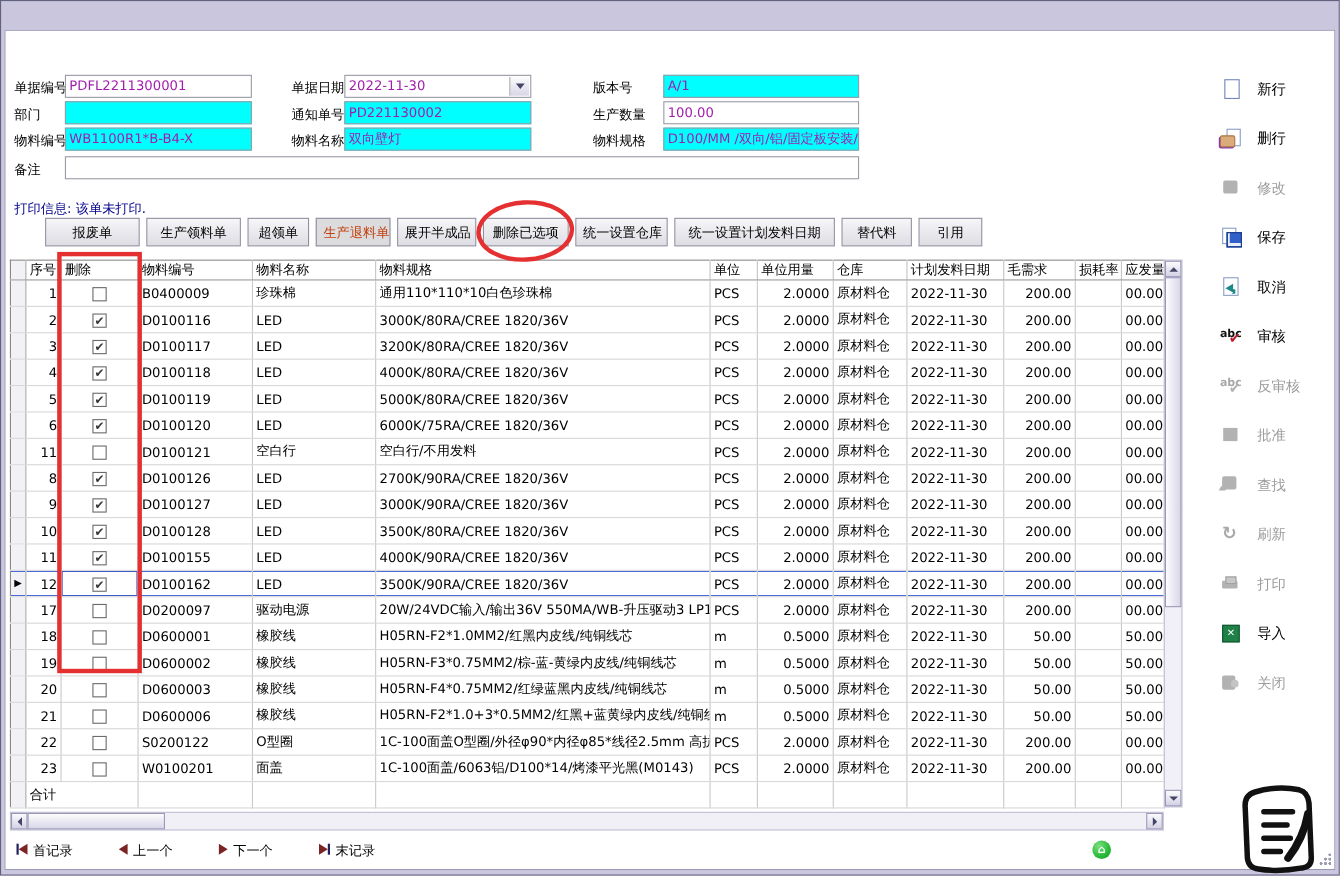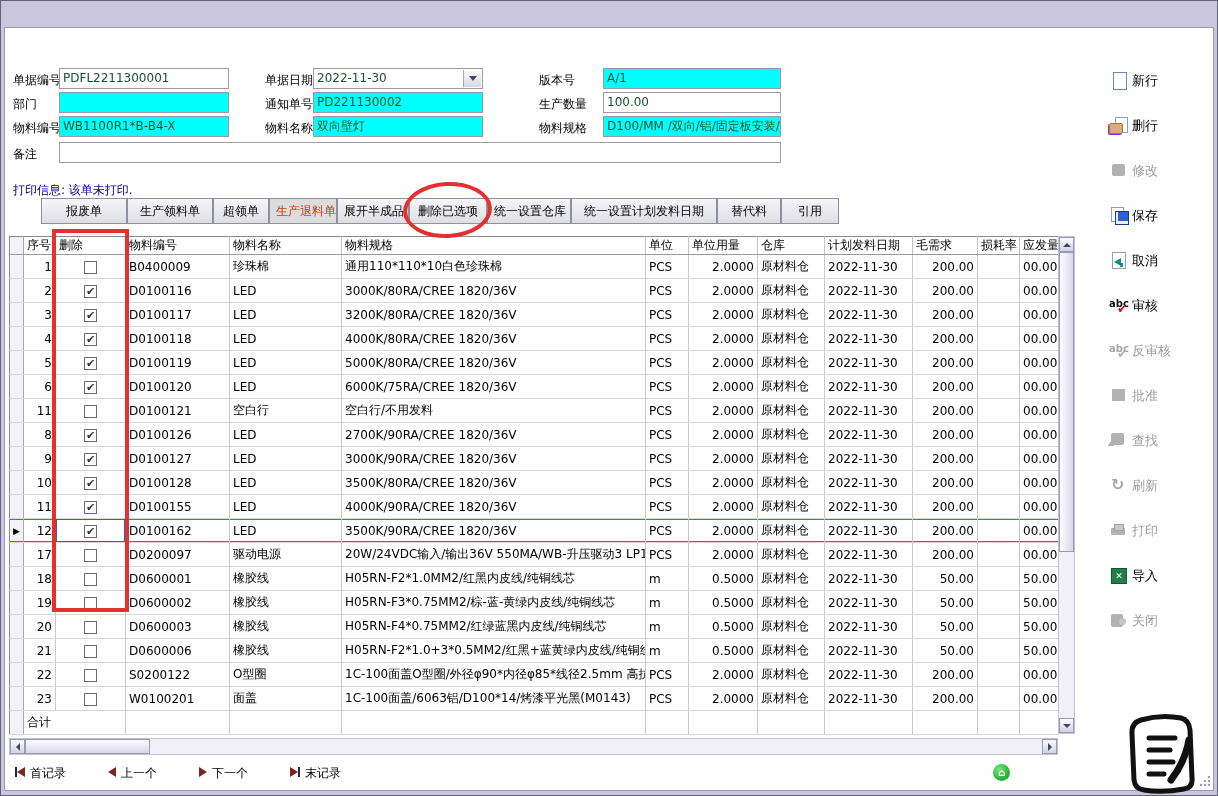--- a/index.html
+++ b/index.html
@@ -18,29 +18,29 @@
     font-size:10px;color:#3a3a55;box-sizing:border-box;}
   .winbtn .bar{width:8px;height:3px;background:#3c3c5a;margin-top:8px;}
   .winbtn .box{width:9px;height:8px;border:2px solid #3c3c5a;box-sizing:border-box;}
   #close-btn{background:linear-gradient(#f6b8b0,#e05a4a 45%,#c23a2c);border-color:#9a3a30;color:#fff;font-weight:bold;font-size:12px;}
   
   #client{position:absolute;left:3px;top:26px;right:3px;bottom:4px;background:#ffffff;border:1px solid #9a98b8;box-sizing:border-box;}
   
   #form-area{position:absolute;left:0;top:40px;width:800px;height:130px;font-size:12px;}
   .flabel{position:absolute;top:4px;color:#000;}
   .ffield{position:absolute;height:21px;border:1px solid #9a9aa6;box-sizing:border-box;
-    font-size:12px;line-height:19px;padding:0 3px;white-space:nowrap;overflow:hidden;background:#fff;color:#14532d;}
+    font-size:12px;line-height:19px;padding:0 3px;white-space:nowrap;overflow:hidden;background:#fff;color:#a21caf;}
   .f-cyan{background:#00ffff;}
   .drop-btn{position:absolute;right:1px;top:1px;width:17px;height:17px;
     background:linear-gradient(#fbfbfd,#d8d6e6);border-left:1px solid #aaa;display:flex;align-items:center;justify-content:center;}
   .drop-btn::after{content:"";border-left:4px solid transparent;border-right:4px solid transparent;border-top:5px solid #44446a;}
   
   #print-info{position:absolute;left:8px;top:154px;font-size:12px;color:#00008b;}
   
-  #tab-bar{position:absolute;left:36px;top:170px;height:14px;display:flex;gap:0;overflow:visible;}
+  #tab-bar{position:absolute;left:36px;top:170px;height:14px;display:flex;gap:6px;overflow:visible;}
   .tab-wrap{position:relative;display:inline-block;height:26px;}
   .tab-btn{height:26px;border:1px solid #8f8f9f;background:linear-gradient(#f6f6f8,#dddde4);
     font-size:12px;color:#000;padding:0 6px;box-sizing:border-box;white-space:nowrap;font-family:inherit;}
   .tab-btn.disabled{color:#c2410c;background:#dcdcdf;}
   .red-ellipse{position:absolute;left:-6px;right:-5px;top:-16px;height:48px;border:4px solid #e43030;
     border-radius:50%;pointer-events:none;z-index:6;transform:rotate(-3deg);}
   
   #grid{position:absolute;left:4px;top:208px;width:1049px;border-collapse:collapse;table-layout:fixed;
     font-size:12px;border:1px solid #8a8a8a;background:#fff;}
   #grid th{height:16px;font-weight:normal;border-right:1px solid #c4c4c4;border-bottom:1px solid #9a9a9a;
@@ -74,21 +74,21 @@
   #red-rect{position:absolute;left:47px;top:201px;width:77px;height:383px;border:4px solid #e43030;
     pointer-events:none;z-index:6;box-sizing:border-box;}
   
   #bottom-nav{position:absolute;left:10px;top:734px;height:22px;display:flex;gap:42px;align-items:center;font-size:12px;}
   .nav-item{display:flex;align-items:center;gap:5px;color:#000;}
   .tri{display:inline-block;width:0;height:0;border-top:5px solid transparent;border-bottom:5px solid transparent;}
   .tri-l{border-right:8px solid #7c2424;} .tri-r{border-left:8px solid #7c2424;}
   .nbar{display:inline-block;width:2px;height:10px;background:#20205e;}
   
   #sidebar{position:absolute;right:8px;top:30px;width:118px;}
-  .sb-item{height:45px;display:flex;align-items:center;gap:3px;padding-left:22px;box-sizing:border-box;font-size:13px;color:#000;cursor:default;}
+  .sb-item{height:45px;display:flex;align-items:center;gap:14px;padding-left:22px;box-sizing:border-box;font-size:13px;color:#000;cursor:default;}
   .sb-item.disabled{color:#9c9c9c;}
   .sb-icon{width:20px;height:18px;position:relative;flex:0 0 auto;}
   .icon-new-row::before{content:"";position:absolute;left:4px;top:0;width:12px;height:16px;background:#fff;border:1px solid #6e86b8;}
   .icon-delete-row::before{content:"";position:absolute;left:6px;top:0;width:11px;height:14px;background:#fff;border:1px solid #8a9ec4;}
   .icon-delete-row::after{content:"";position:absolute;left:0px;top:6px;width:12px;height:9px;background:#dcab7c;border:1px solid #a87848;border-radius:2px;box-shadow:-1px 1px 0 #8a34b8;}
   .icon-modify::before{content:"";position:absolute;left:3px;top:2px;width:13px;height:12px;background:#b2b2b2;border-radius:2px;}
   .icon-save::before{content:"";position:absolute;left:2px;top:0;width:11px;height:13px;background:#fff;border:1px solid #8a9ec4;}
   .icon-save::after{content:"";position:absolute;left:6px;top:4px;width:12px;height:12px;background:#3060c8;border:1px solid #1a3a88;box-shadow:inset 2px -3px 0 #e8edf8;}
   .icon-cancel::before{content:"";position:absolute;left:3px;top:0;width:12px;height:15px;background:#fff;border:1px solid #8a9ec4;}
   .icon-cancel::after{content:"";position:absolute;left:5px;top:6px;width:0;height:0;border-top:4px solid transparent;border-bottom:4px solid transparent;border-right:7px solid #1c8888;box-shadow:4px 3px 0 -2px #1c8888;}

